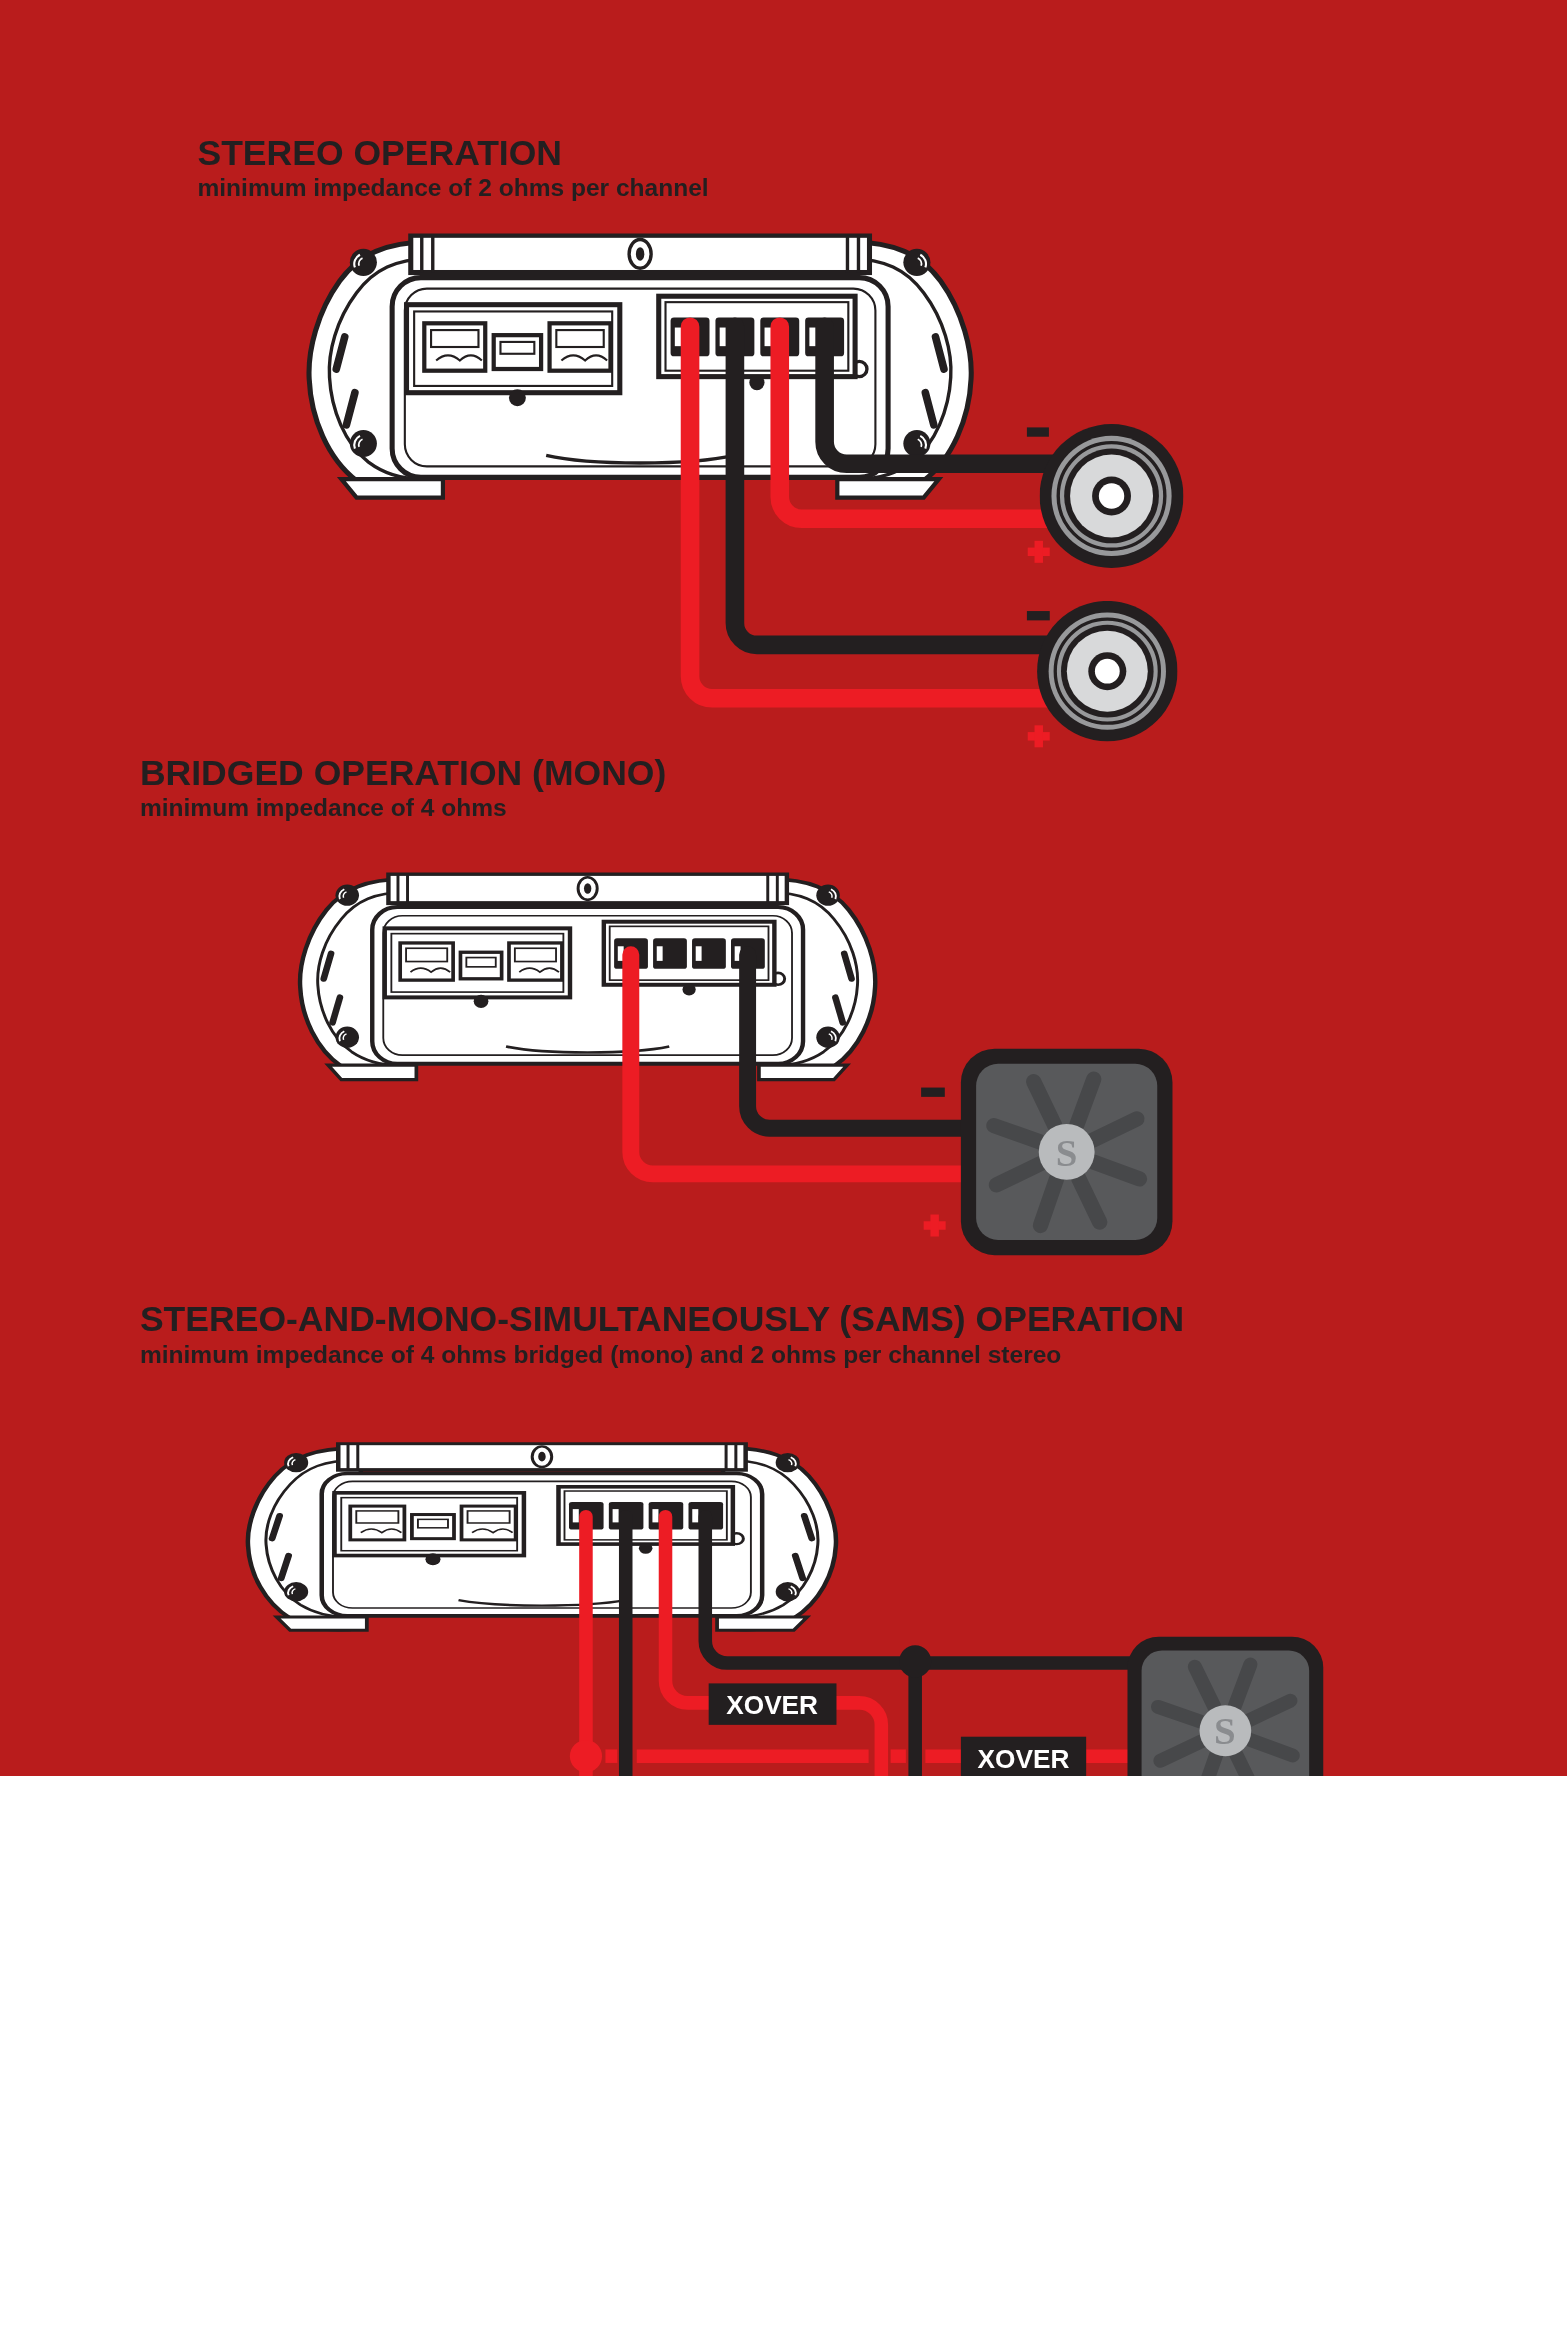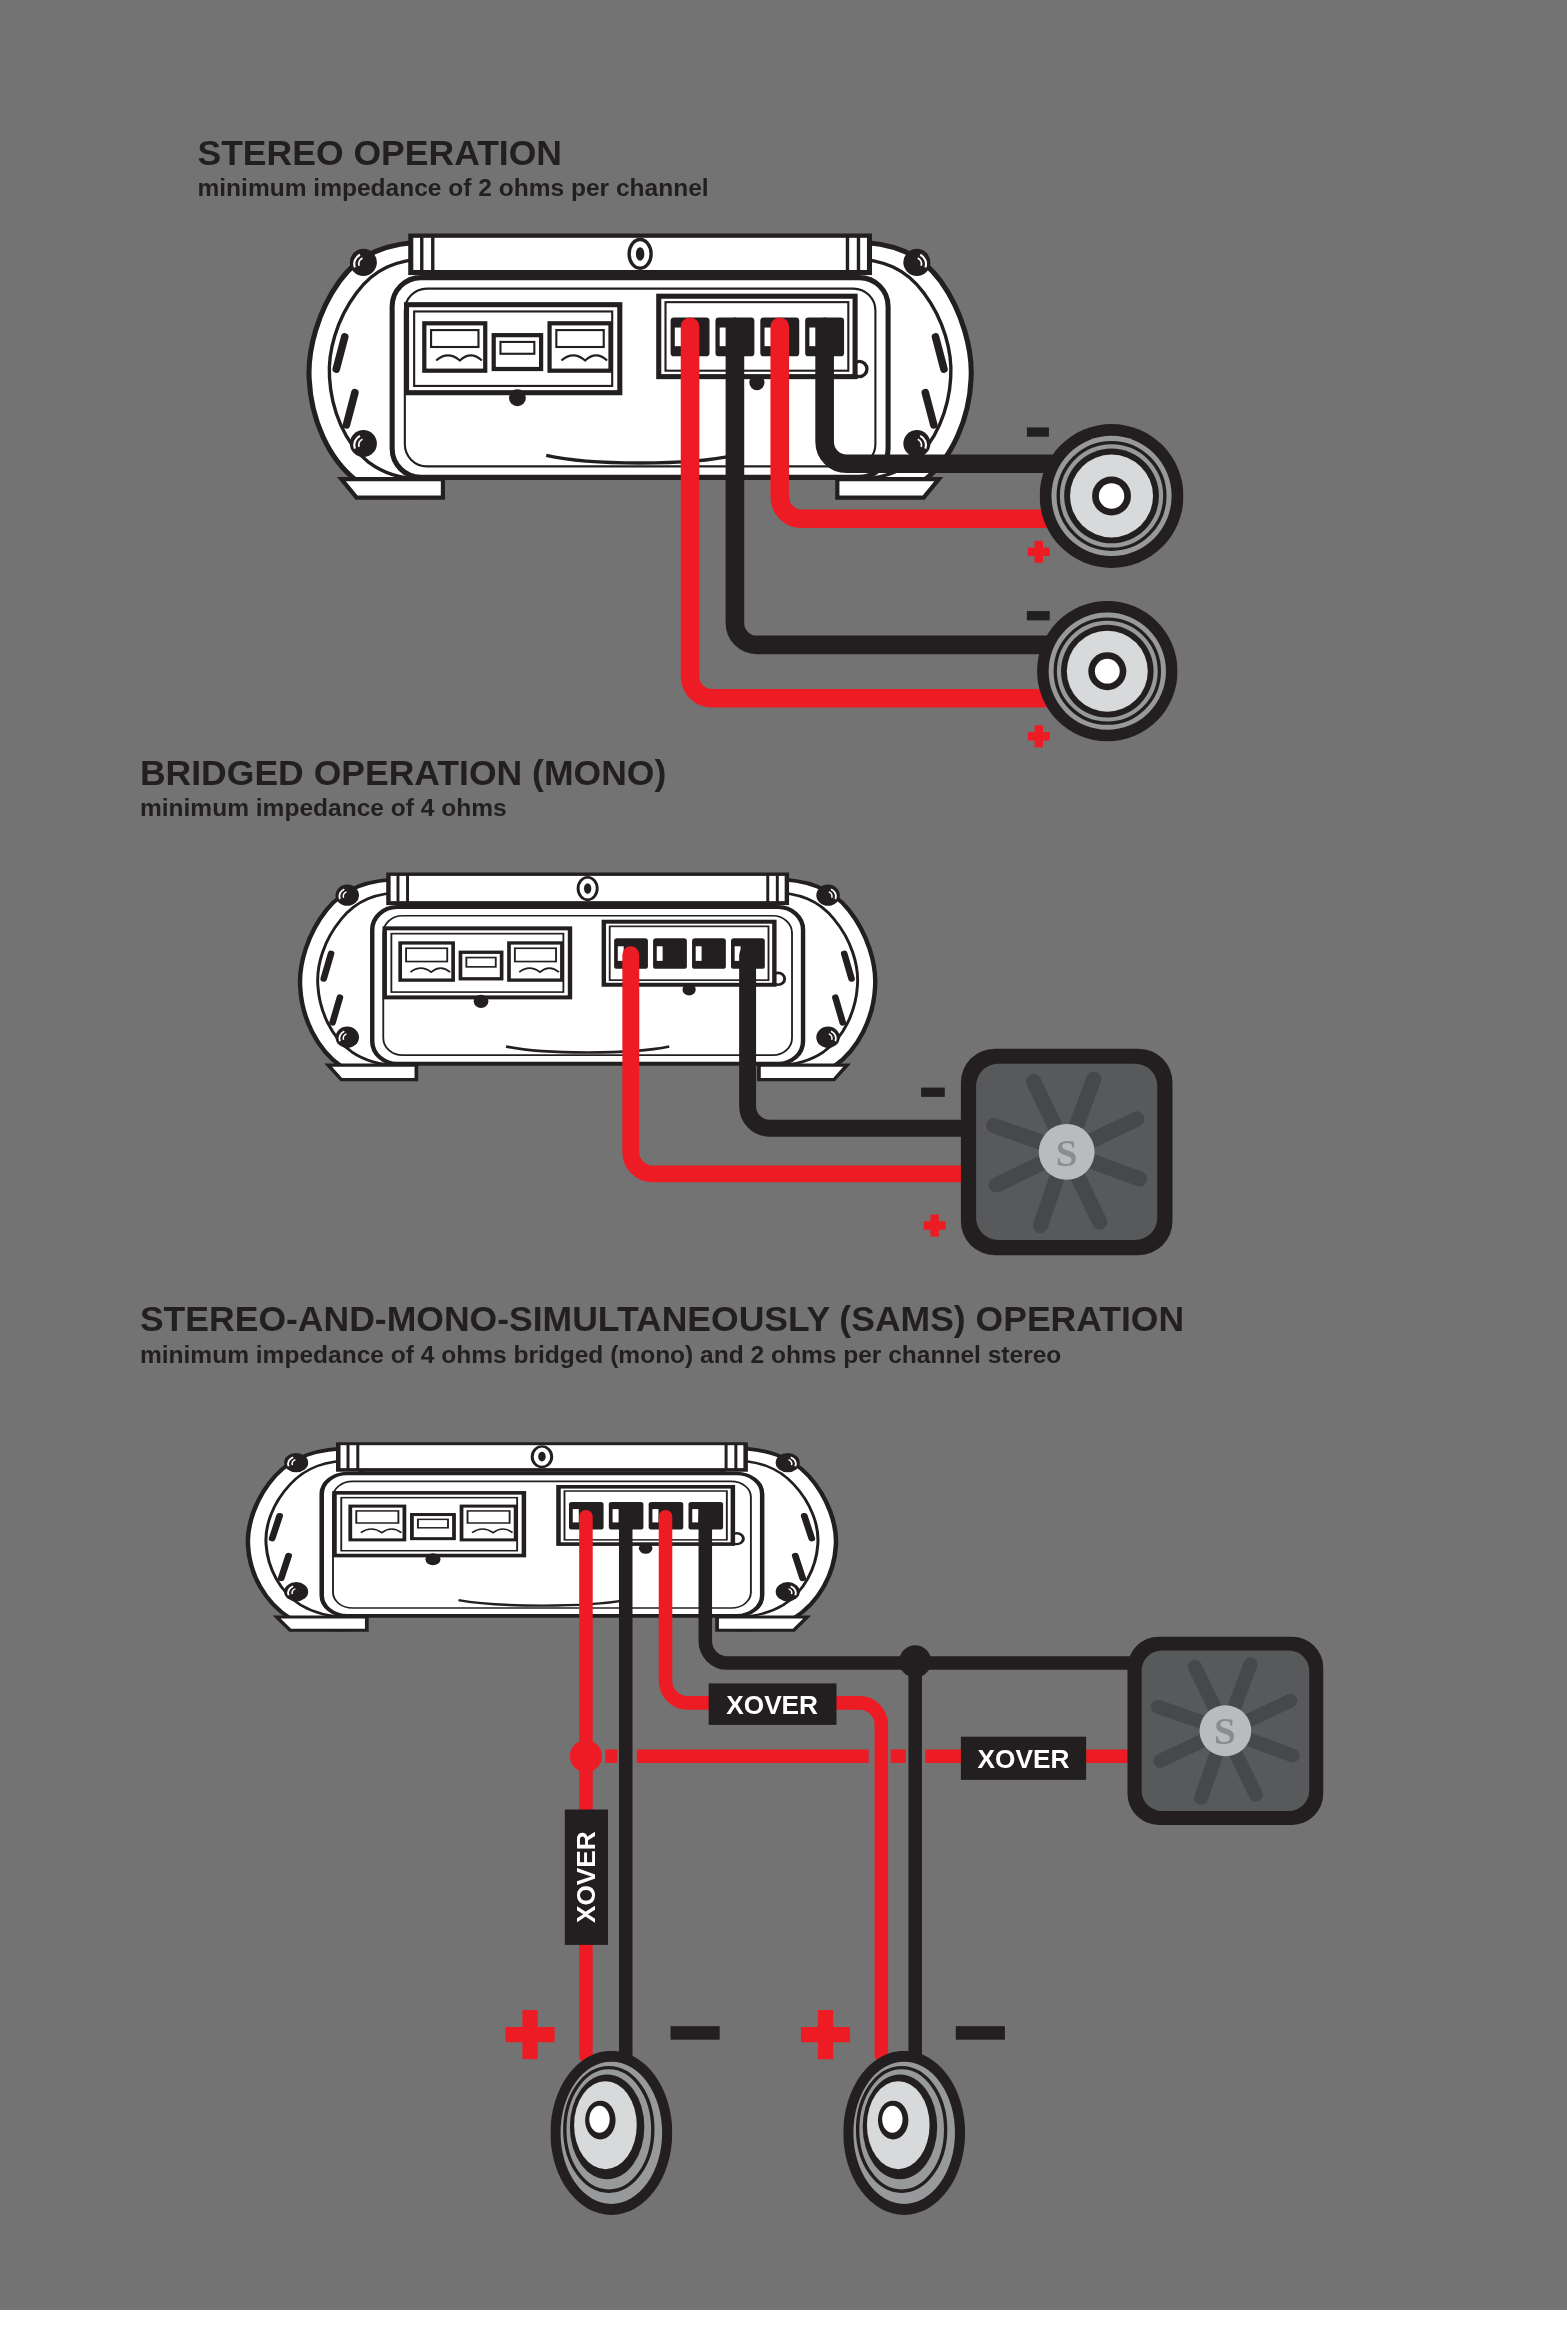--- a/index.html
+++ b/index.html
@@ -1,16 +1,16 @@
 <!DOCTYPE html>
 <html style="--c-line: #231f20; --c-red: #ed1c24; --c-speaker_ring: #98999b; --c-speaker_cone: #d8d9da; --c-sub_body: #58595b; --c-sub_spokes: #47484a; --c-sub_logo_circle: #b9bbbd; --c-sub_logo_glyph_color: #8a8c8f; --c-label_text: #ffffff;font-size:13.5px"><head>
 <meta charset="utf-8">
 <style>
   html,body{margin:0;padding:0;background:#ffffff;}
-  .page{width:1568px;height:2310px;position:relative;background:#737373;font-family:"Liberation Sans",sans-serif;}
+  .page{width:1568px;height:1776px;position:relative;background:#b91c1c;font-family:"Liberation Sans",sans-serif;}
   svg{display:block;}
   .title{fill:var(--c-line);font:700 42px "Liberation Sans",sans-serif;}
   .subtitle{fill:var(--c-line);font:700 29px "Liberation Sans",sans-serif;}
   .stroke{stroke:var(--c-line);fill:none;}
   .stroke-fill{stroke:var(--c-line);fill:#ffffff;}
   .fill-dark{fill:var(--c-line);stroke:none;}
   .fill-white{fill:#ffffff;stroke:none;}
   .w-red{stroke:var(--c-red);fill:none;}
   .w-blk{stroke:var(--c-line);fill:none;}
   .dot-red{fill:var(--c-red);stroke:none;}

